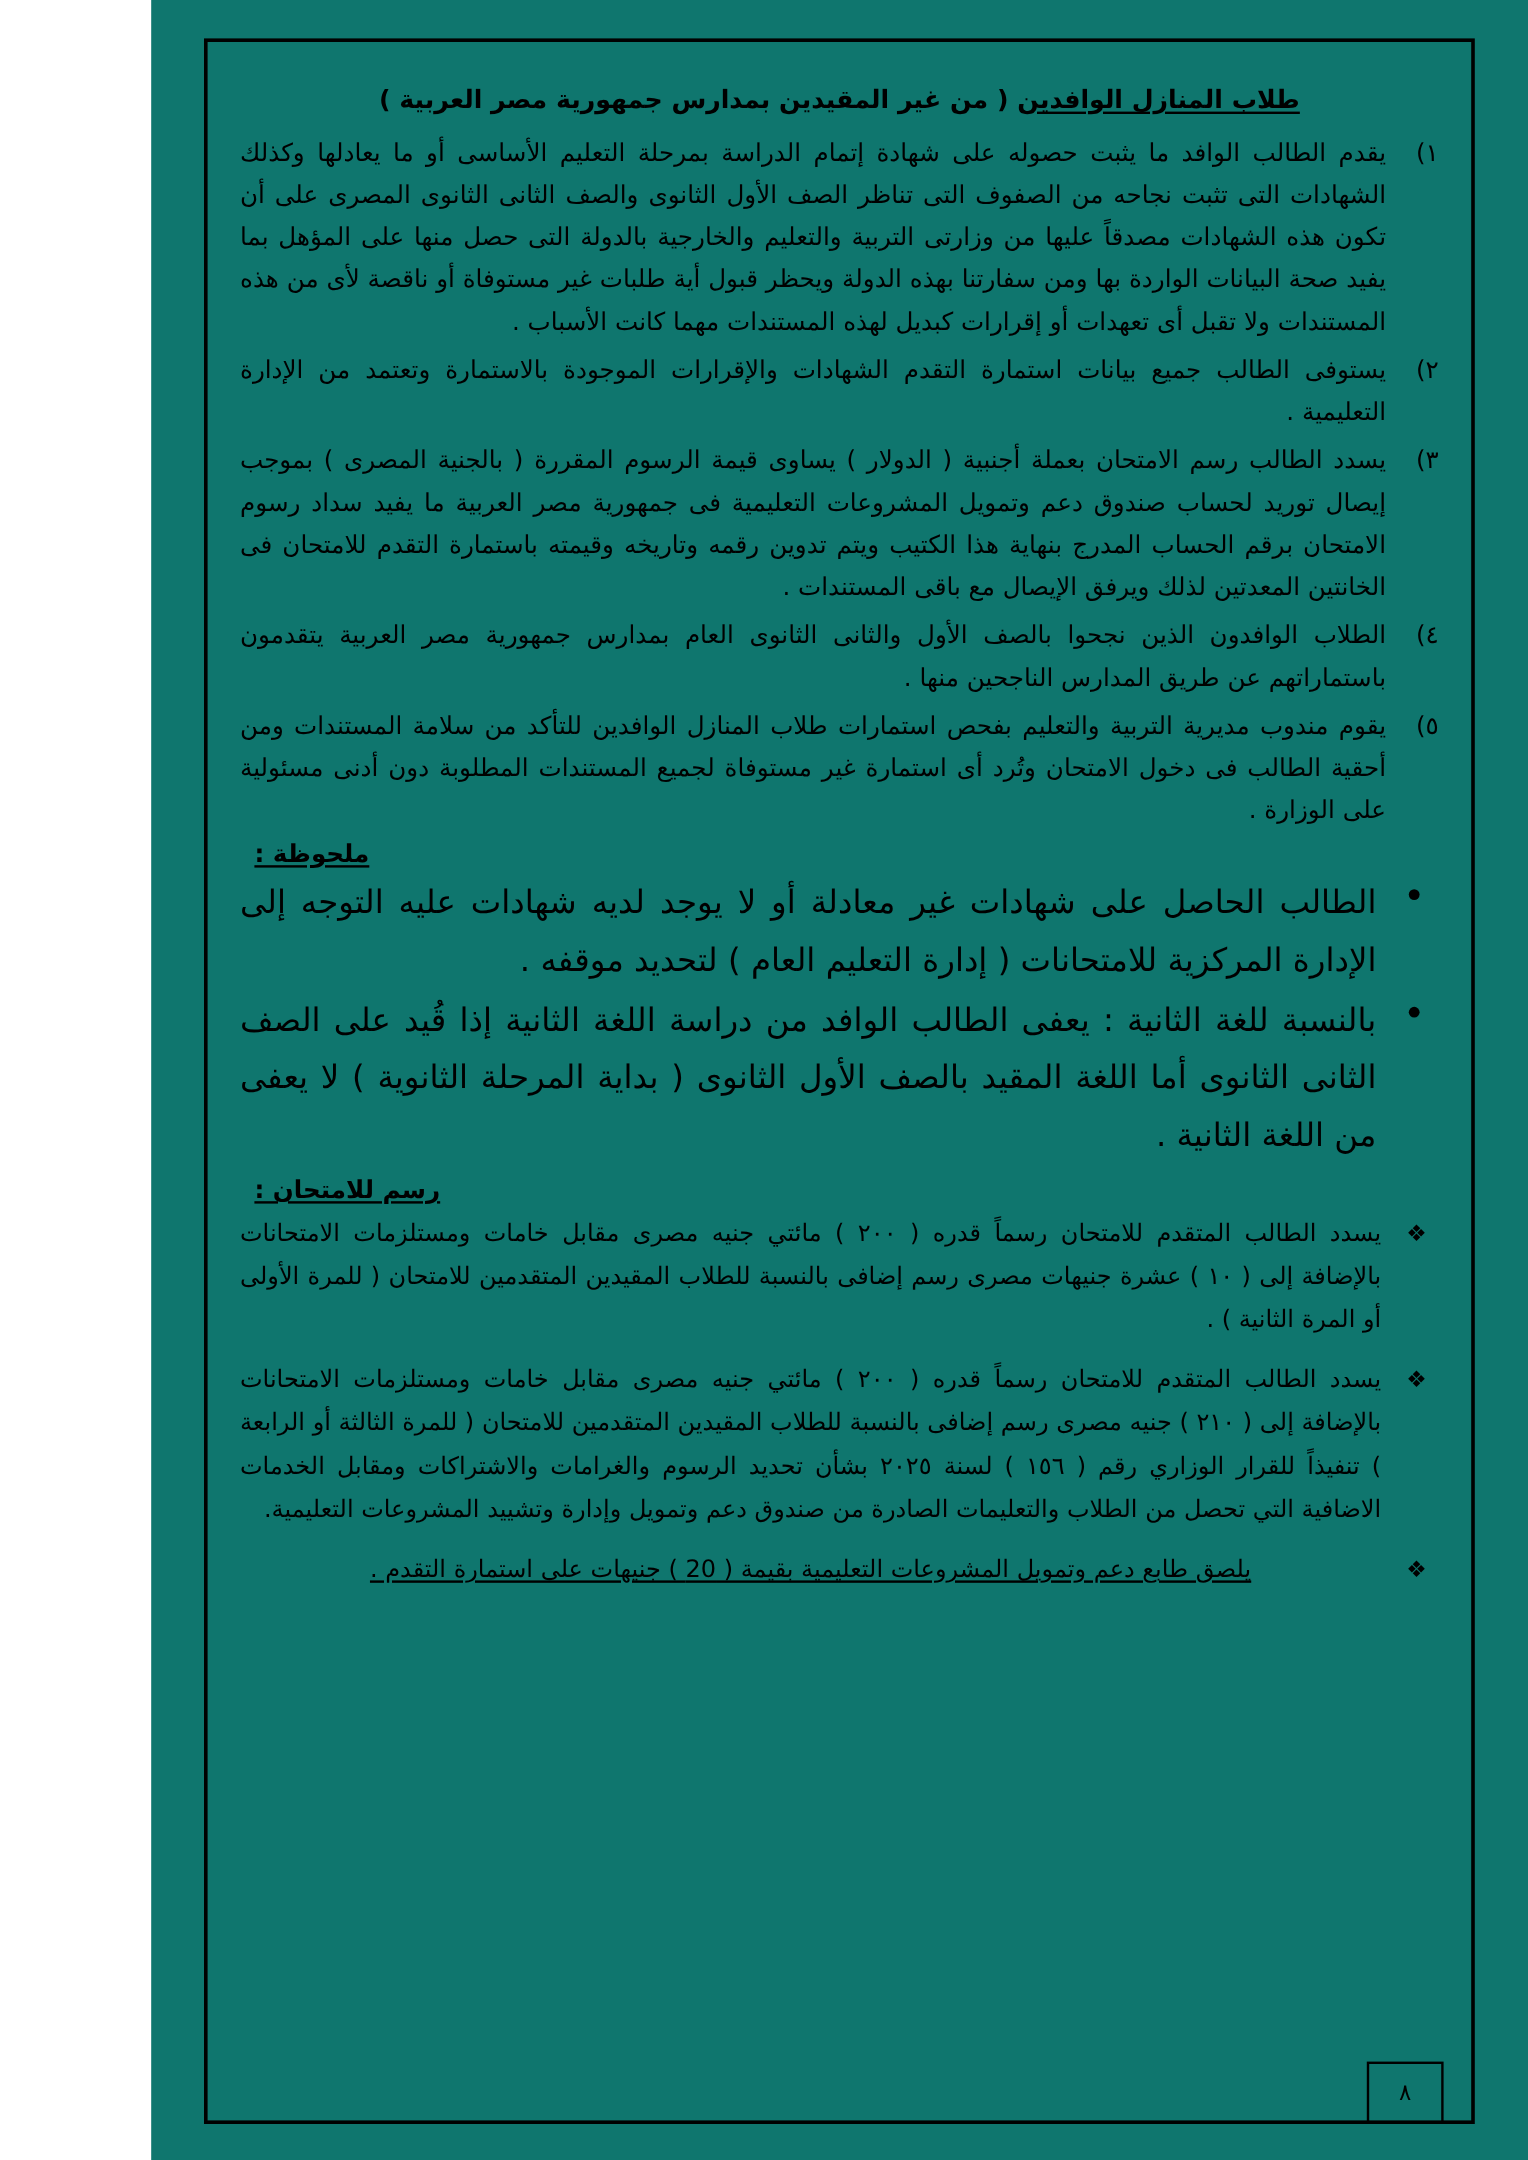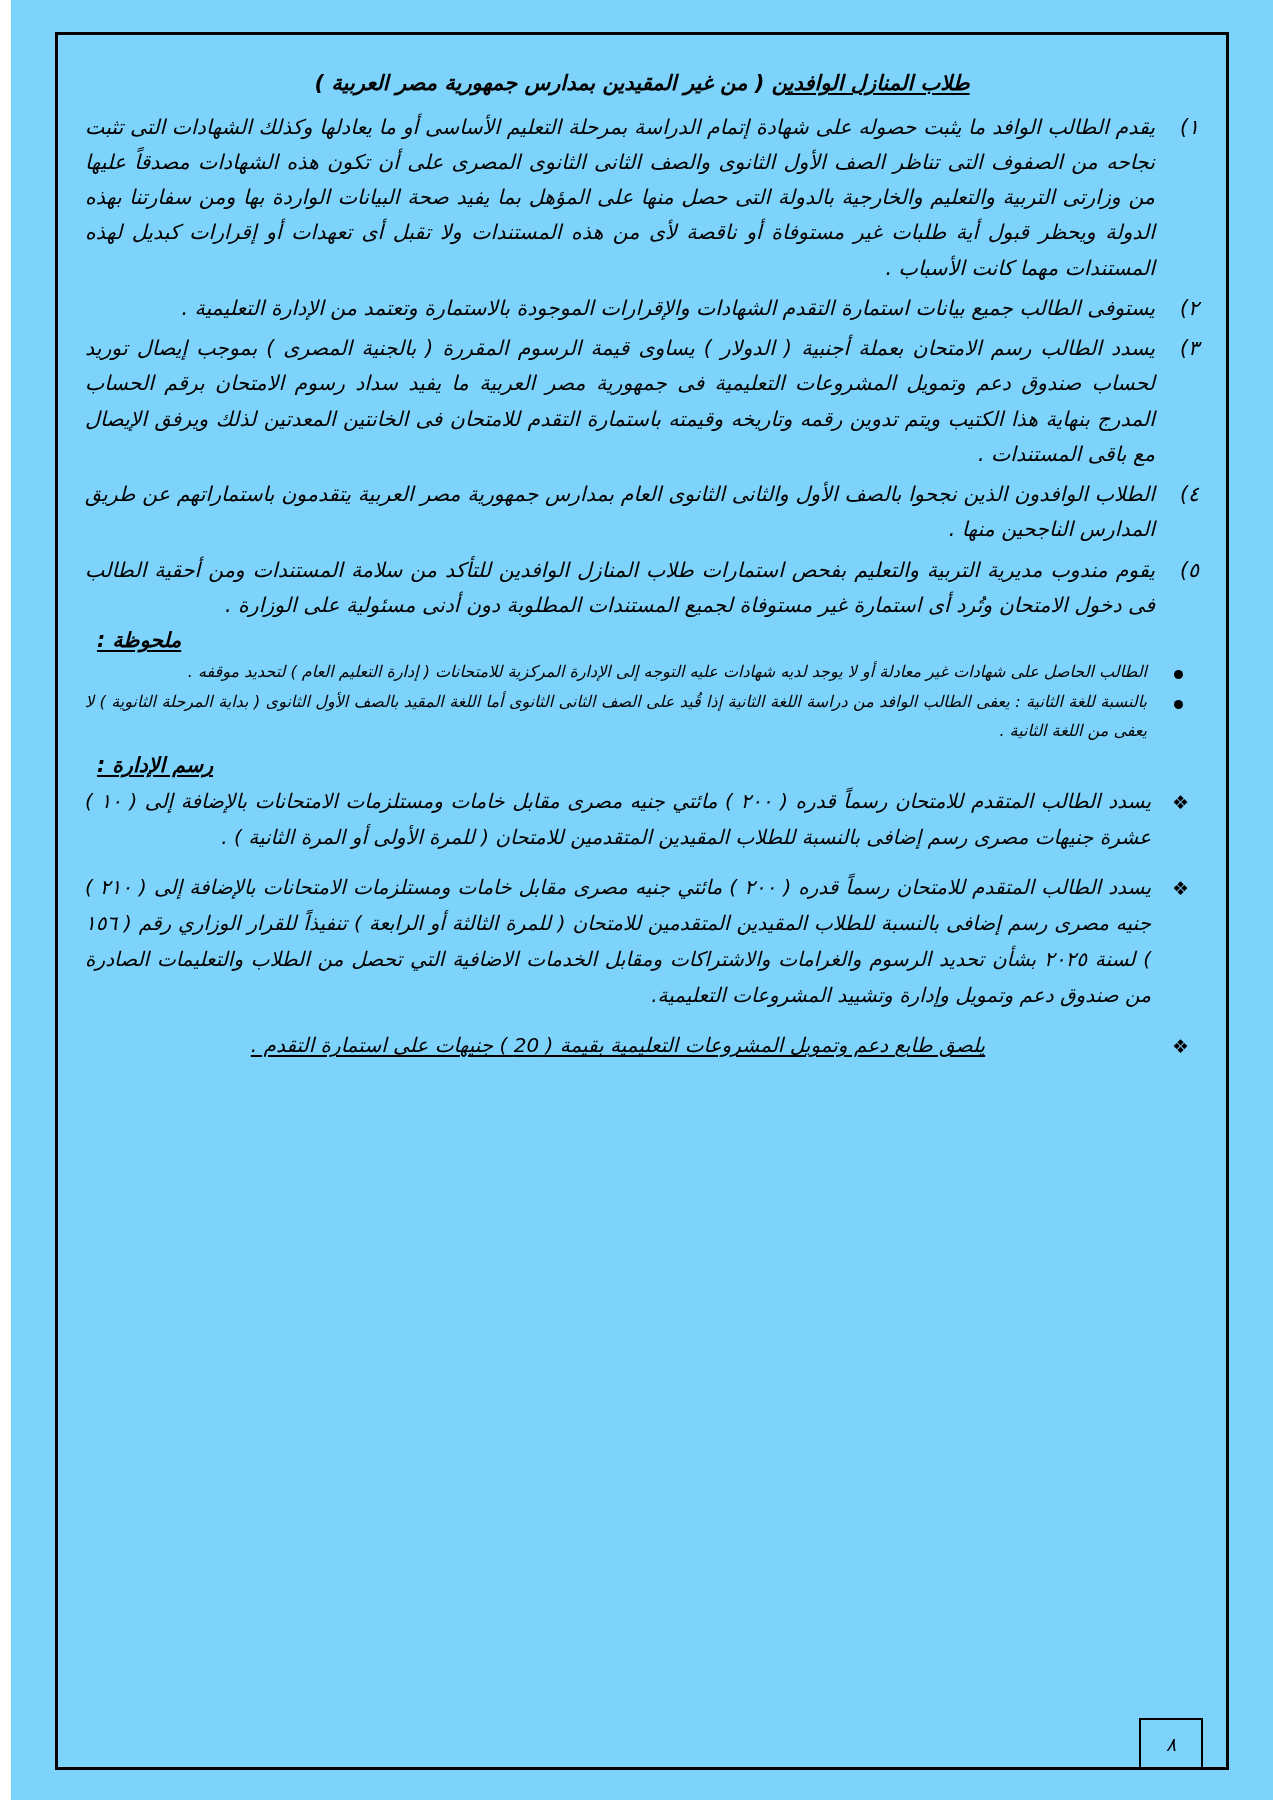--- a/index.html
+++ b/index.html
@@ -5,26 +5,25 @@
   html, body {
     margin: 0;
     padding: 0;
     background: #ffffff;
   }
   body {
     font-family: "DejaVu Sans", "Liberation Sans", sans-serif;
   }
   .page {
     position: relative;
-    width: 1262px;
+    width: 1147px;
     height: 1800px;
-    background: #7dd3fc;
+    background: #0f766e;
     box-sizing: border-box;
     overflow: hidden;
-    font-style: italic;
   }
   .page-border {
     position: absolute;
     top: 32px;
     right: 44px;
     left: 44px;
     bottom: 30px;
     border: 3px solid #000;
     box-sizing: border-box;
   }
@@ -89,21 +88,21 @@
 
   ul.dot-list {
     list-style: none;
     margin: 0 0 8px 0;
     padding: 0;
   }
   ul.dot-list > li {
     position: relative;
     padding-right: 52px;
     margin-bottom: 2px;
-    font-size: 16px;
+    font-size: 27px;
     line-height: 1.78;
     text-align: justify;
   }
   ul.dot-list > li .bullet {
     position: absolute;
     right: 16px;
     top: 12px;
     width: 9px;
     height: 9px;
     background: #000;
@@ -191,21 +190,21 @@
       <li>
         <span class="bullet"></span>
         <span>الطالب الحاصل على شهادات غير معادلة أو لا يوجد لديه شهادات عليه التوجه إلى الإدارة المركزية للامتحانات ( إدارة التعليم العام ) لتحديد موقفه .</span>
       </li>
       <li>
         <span class="bullet"></span>
         <span>بالنسبة للغة الثانية : يعفى الطالب الوافد من دراسة اللغة الثانية إذا قُيد على الصف الثانى الثانوى أما اللغة المقيد بالصف الأول الثانوى ( بداية المرحلة الثانوية ) لا يعفى من اللغة الثانية .</span>
       </li>
     </ul>
 
-    <div class="section-head">رسم الإدارة :</div>
+    <div class="section-head">رسم للامتحان :</div>
 
     <ul class="diamond-list">
       <li>
         <span class="dbullet">❖</span>
         <span>يسدد الطالب المتقدم للامتحان رسماً قدره ( ٢٠٠ ) مائتي جنيه مصرى مقابل خامات ومستلزمات الامتحانات بالإضافة إلى ( ١٠ ) عشرة جنيهات مصرى رسم إضافى بالنسبة للطلاب المقيدين المتقدمين للامتحان ( للمرة الأولى أو المرة الثانية ) .</span>
       </li>
       <li>
         <span class="dbullet">❖</span>
         <span>يسدد الطالب المتقدم للامتحان رسماً قدره ( ٢٠٠ ) مائتي جنيه مصرى مقابل خامات ومستلزمات الامتحانات بالإضافة إلى ( ٢١٠ ) جنيه مصرى رسم إضافى بالنسبة للطلاب المقيدين المتقدمين للامتحان ( للمرة الثالثة أو الرابعة ) تنفيذاً للقرار الوزاري رقم ( ١٥٦ ) لسنة ٢٠٢٥ بشأن تحديد الرسوم والغرامات والاشتراكات ومقابل الخدمات الاضافية التي تحصل من الطلاب والتعليمات الصادرة من صندوق دعم وتمويل وإدارة وتشييد المشروعات التعليمية.</span>
       </li>

